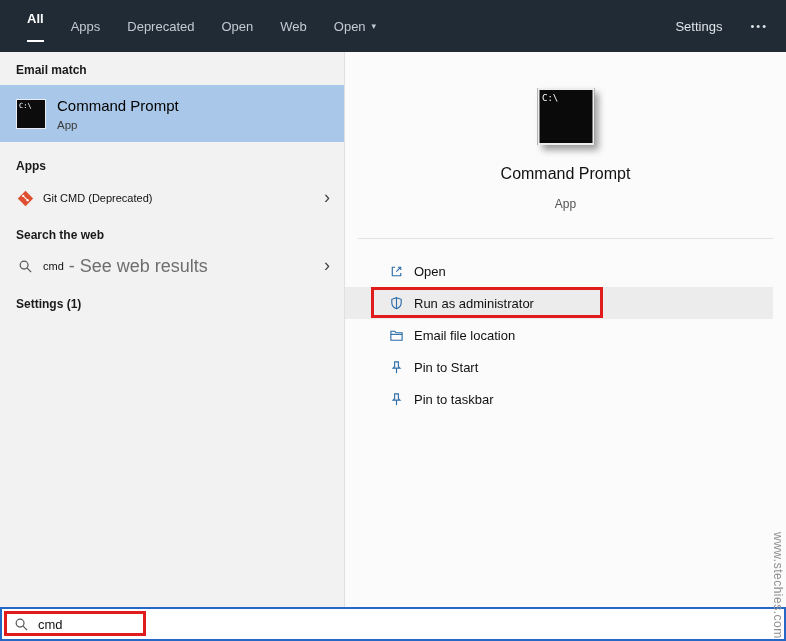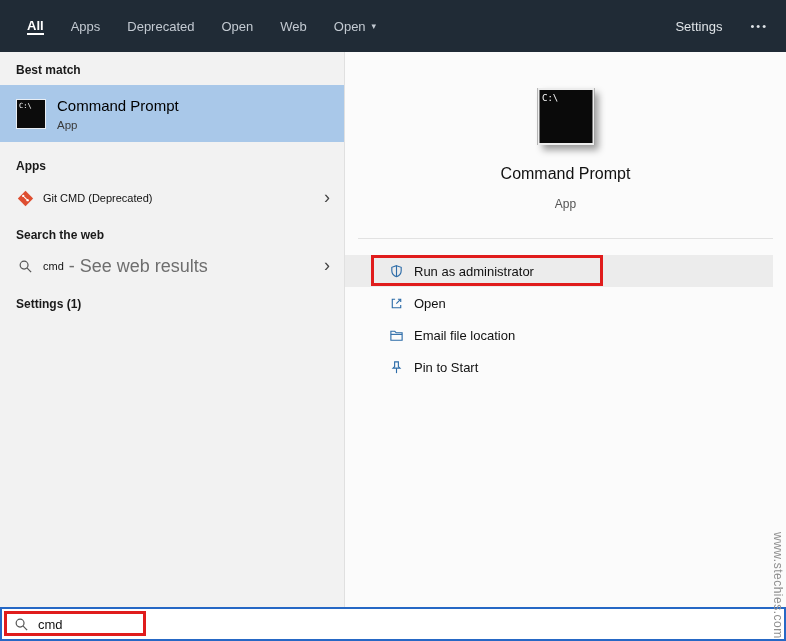--- a/index.html
+++ b/index.html
@@ -4,21 +4,21 @@
 <style>
   * { margin:0; padding:0; box-sizing:border-box; }
   html,body { background:#ffffff; }
   body { font-family:"Liberation Sans","DejaVu Sans",sans-serif; }
   .screen { position:relative; width:786px; height:641px; background:#fff; overflow:hidden; }
 
   
   .topbar { height:52px; background:#202b36; display:flex; align-items:stretch; padding:0 18px 0 27px; }
   .tabs { display:flex; gap:27px; align-items:stretch; }
   .tab { color:#c3cad2; font-size:13px; display:flex; align-items:center; cursor:pointer; }
-  .tab.selected .tab-label { color:#fff; font-weight:700; border-bottom:2px solid #fff; padding-bottom:0; }
+  .tab.selected .tab-label { color:#fff; font-weight:700; border-bottom:2px solid #fff; padding-bottom:14px; }
   .tab .arrow { font-size:9px; margin-left:6px; color:#c3cad2; }
   .topbar-right { margin-left:auto; display:flex; align-items:center; gap:28px; }
   .feedback { color:#dfe4e8; font-size:13px; cursor:pointer; }
   .overflow { color:#dfe4e8; font-size:11px; letter-spacing:2px; cursor:pointer; }
 
   
   .bodywrap { display:flex; height:555px; }
   .left-panel { width:345px; background:#f2f2f2; position:relative; border-right:1px solid #e0e0e0; }
   .right-panel { flex:1; background:#fbfbfb; position:relative; }
 
@@ -95,21 +95,21 @@
     </nav>
     <div class="topbar-right">
       <div class="feedback">Settings</div>
       <div class="overflow">•••</div>
     </div>
   </header>
 
   <div class="bodywrap">
 
     <aside class="left-panel">
-      <div class="section-header h-best">Best match</div>
+      <div class="section-header h-best">Email match</div>
 
       <div class="best-item">
         <div class="cmd-icon-sm">
           <span>C:\</span>
         </div>
         <div class="bm-text">
           <div class="bm-title">Command Prompt</div>
           <div class="bm-sub">App</div>
         </div>
       </div>
@@ -149,62 +149,71 @@
     <main class="right-panel">
       <div class="cmd-icon-lg">
         <span>C:\</span>
       </div>
       <div class="app-title">Command Prompt</div>
       <div class="app-sub">App</div>
       <div class="divider"></div>
 
       <div class="actions">
 
-        <div class="action highlighted">
-          <span class="a-icon">
-            <svg viewBox="0 0 16 16" width="15" height="15" fill="none" stroke="#2d6ca8" stroke-width="1.2">
-              <path d="M8 1.8l5 1.7v3.6c0 3-2 5.3-5 6.4-3-1.1-5-3.4-5-6.4V3.5z"></path>
-              <path d="M8 1.8v11.7"></path>
-            </svg>
-          </span>
-          <span class="a-label">Run as administrator</span>
-          <div class="red-box admin-red"></div>
-        </div>
-
         <div class="action">
           <span class="a-icon">
             <svg viewBox="0 0 16 16" width="15" height="15" fill="none" stroke="#2d6ca8" stroke-width="1.2">
               <path d="M6.5 3.5h-3v9h9v-3"></path>
               <path d="M9.5 3.5h3v3"></path>
               <path d="M12.3 3.7 7.8 8.2"></path>
             </svg>
           </span>
           <span class="a-label">Open</span>
         </div>
 
+        <div class="action highlighted">
+          <span class="a-icon">
+            <svg viewBox="0 0 16 16" width="15" height="15" fill="none" stroke="#2d6ca8" stroke-width="1.2">
+              <path d="M8 1.8l5 1.7v3.6c0 3-2 5.3-5 6.4-3-1.1-5-3.4-5-6.4V3.5z"></path>
+              <path d="M8 1.8v11.7"></path>
+            </svg>
+          </span>
+          <span class="a-label">Run as administrator</span>
+          <div class="red-box admin-red"></div>
+        </div>
+
         <div class="action">
           <span class="a-icon">
             <svg viewBox="0 0 16 16" width="15" height="15" fill="none" stroke="#2d6ca8" stroke-width="1.2">
               <path d="M2 13V3.5h4.2l1.5 1.6H14V13z"></path>
               <path d="M2 6.8h12"></path>
             </svg>
           </span>
           <span class="a-label">Email file location</span>
         </div>
 
         <div class="action">
           <span class="a-icon">
             <svg viewBox="0 0 16 16" width="15" height="15" fill="none" stroke="#2d6ca8" stroke-width="1.2">
               <path d="M6 2h4v5l1.7 1.7H4.3L6 7z"></path>
               <path d="M8 8.7V14"></path>
             </svg>
           </span>
           <span class="a-label">Pin to Start</span>
         </div>
 
+        <div class="action">
+          <span class="a-icon">
+            <svg viewBox="0 0 16 16" width="15" height="15" fill="none" stroke="#2d6ca8" stroke-width="1.2">
+              <path d="M6 2h4v5l1.7 1.7H4.3L6 7z"></path>
+              <path d="M8 8.7V14"></path>
+            </svg>
+          </span>
+          <span class="a-label">Pin to taskbar</span>
+        </div>
 
       </div>
     </main>
   </div>
 
   <div class="searchbar">
     <span class="sb-glyph">
       <svg viewBox="0 0 16 16" width="15" height="15" fill="none" stroke="#555" stroke-width="1.3">
         <circle cx="6.5" cy="6.5" r="4.2"></circle>
         <path d="M9.8 9.8 14 14"></path>

